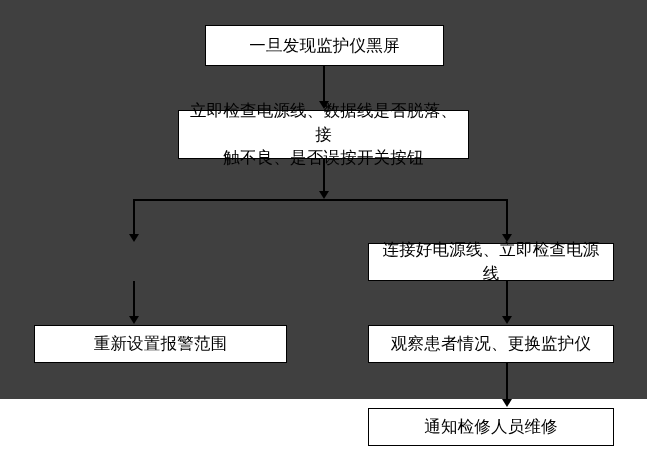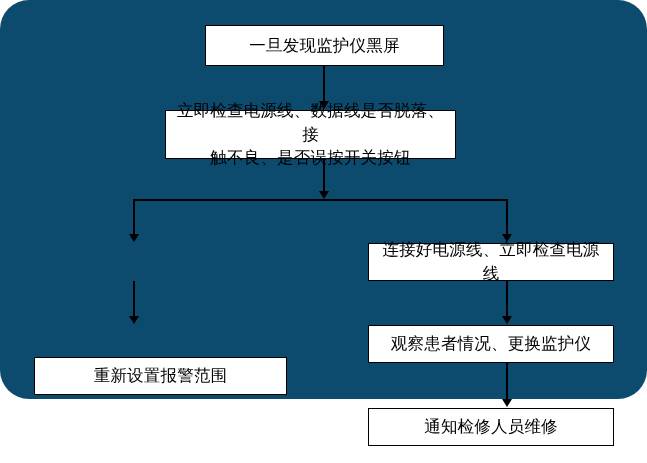--- a/index.html
+++ b/index.html
@@ -10,22 +10,21 @@
     width: 647px;
     height: 463px;
     background: #ffffff;
     font-family: "DejaVu Sans", "Liberation Sans", sans-serif;
     overflow: hidden;
   }
   #flowchart {
     position: relative;
     width: 647px;
     height: 399px;
-    background: #0c4a6e;
-    border-radius: 29px;
+    background: #404040;
   }
   .node {
     position: absolute;
     box-sizing: border-box;
     border: 1.5px solid #000000;
     background: #ffffff;
     display: flex;
     align-items: center;
     justify-content: center;
     text-align: center;
@@ -34,23 +33,23 @@
     line-height: 1.45;
     letter-spacing: 0.2px;
     padding: 2px 6px;
   }
   .node-text {
     display: block;
     white-space: pre-line;
   }
   
   #node-start   { left: 205px; top: 25px;  width: 239px; height: 41px; }
-  #node-check   { left: 165px; top: 110px; width: 291px; height: 49px; }
+  #node-check   { left: 178px; top: 110px; width: 291px; height: 49px; }
   #node-recon   { left: 34px;  top: 243px; width: 253px; height: 38px; }
-  #node-realarm { left: 34px;  top: 325px; width: 253px; height: 38px; margin-top: 32px; }
+  #node-realarm { left: 34px;  top: 325px; width: 253px; height: 38px; }
   #node-still   { left: 368px; top: 243px; width: 246px; height: 38px; }
   #node-observe { left: 368px; top: 325px; width: 246px; height: 38px; }
   #node-notify  { left: 368px; top: 408px; width: 246px; height: 38px; }
 
   
   .vline {
     position: absolute;
     width: 0;
     border-left: 2.5px solid #000000;
   }

